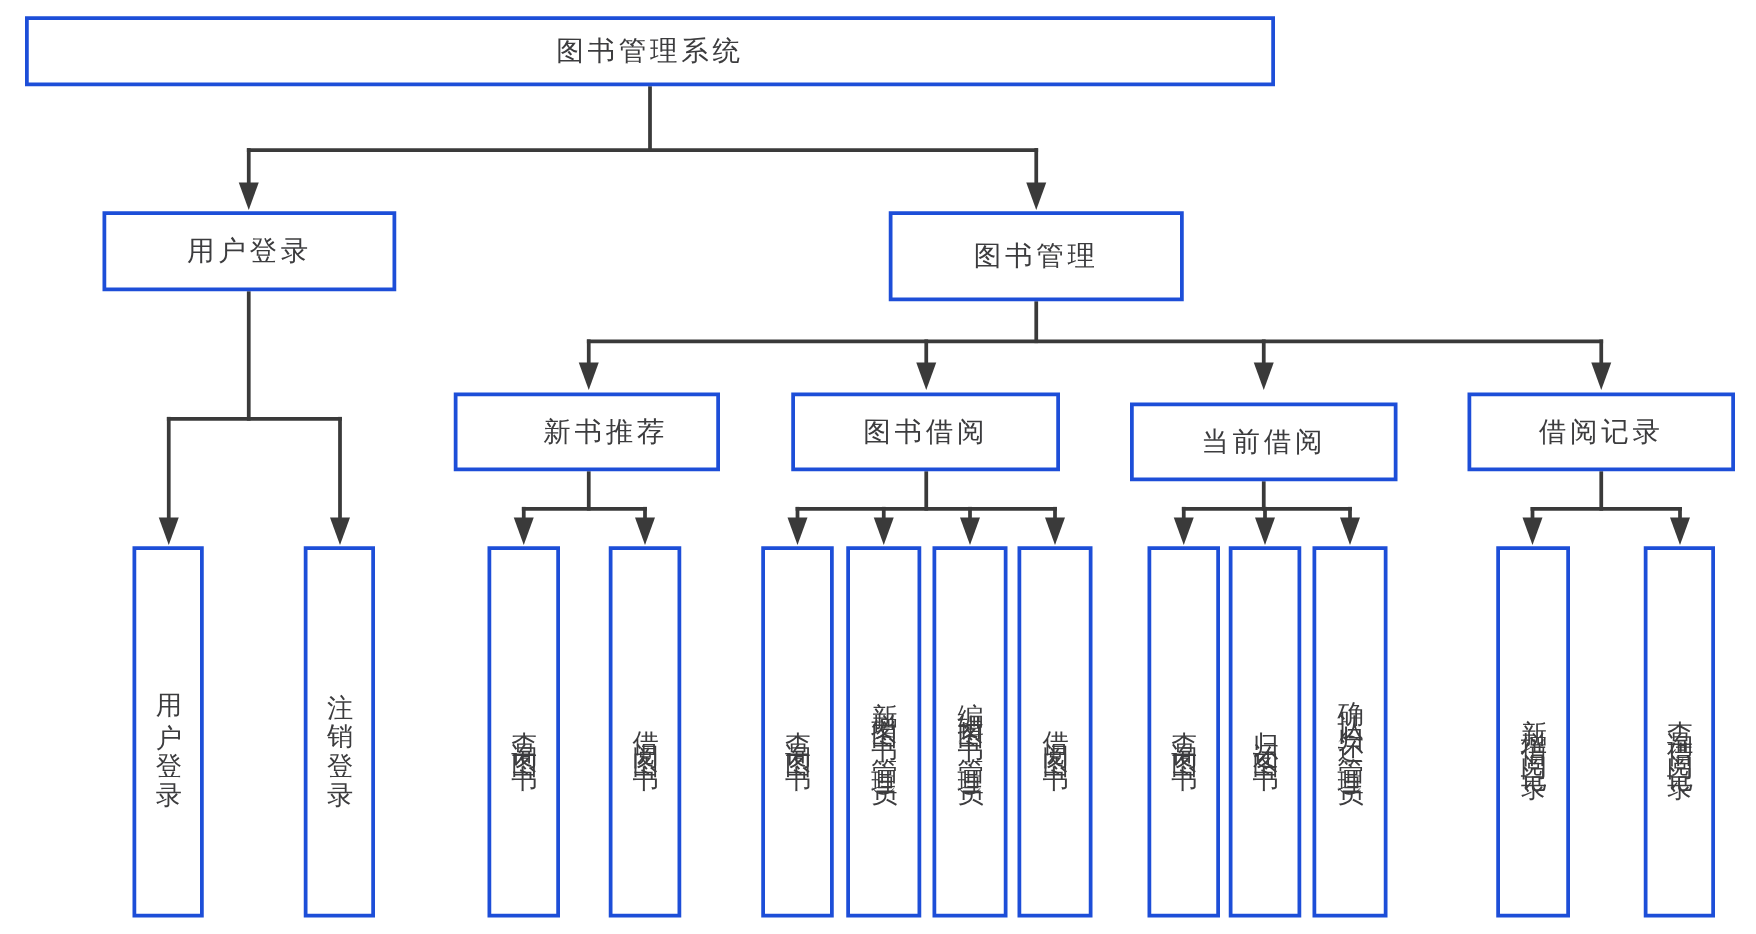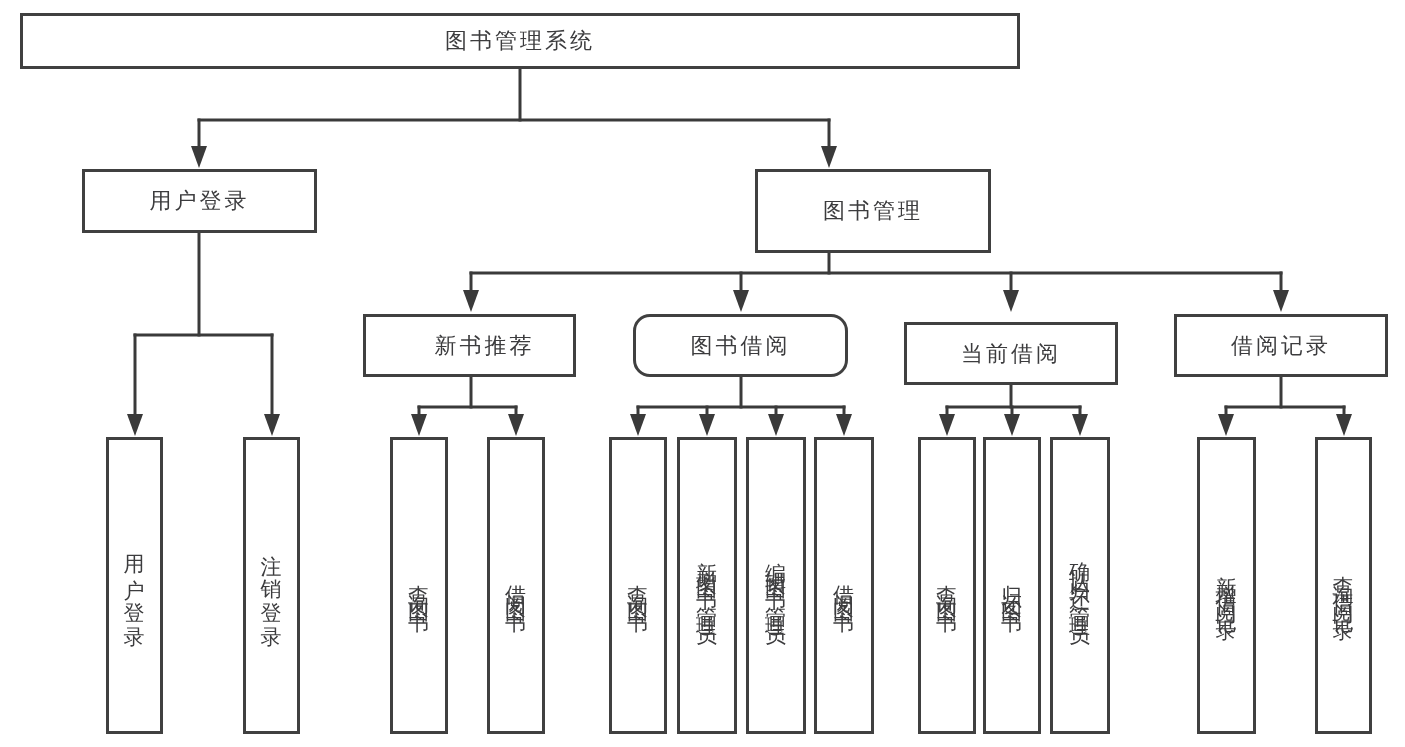--- a/index.html
+++ b/index.html
@@ -15,21 +15,21 @@
   svg.connectors {
     position: absolute;
     left: 0; top: 0;
     width: 1405px; height: 747px;
     z-index: 1;
   }
   .node {
     position: absolute;
     box-sizing: border-box;
     background: #ffffff;
-    border: 3px solid #404040;
+    border: 3px solid #1d4ed8;
     display: flex;
     align-items: center;
     justify-content: center;
     z-index: 2;
   }
   .node .hlabel {
     font-size: 22px;
     letter-spacing: 3px;
     white-space: nowrap;
   }
@@ -136,28 +136,28 @@
     </g>
   </svg>
 
   <div class="node" style="left:20px; top:13px; width:1000px; height:56px;">
     <span class="hlabel">图书管理系统</span>
   </div>
 
   <div class="node" style="left:82px; top:169px; width:235px; height:64px;">
     <span class="hlabel">用户登录</span>
   </div>
-  <div class="node" style="left:711px; top:169px; width:236px; height:84px;margin-left:44px;">
+  <div class="node" style="left:711px; top:169px; width:236px; height:72px;">
     <span class="hlabel">图书管理</span>
   </div>
 
   <div class="node" style="left:363px; top:314px; width:213px; height:63px;padding-left:30px;">
     <span class="hlabel">新书推荐</span>
   </div>
-  <div class="node" style="left:633px; top:314px; width:215px; height:63px;border-radius:17px;">
+  <div class="node" style="left:633px; top:314px; width:215px; height:63px;">
     <span class="hlabel">图书借阅</span>
   </div>
   <div class="node" style="left:904px; top:322px; width:214px; height:63px;text-align:right;">
     <span class="hlabel">当前借阅</span>
   </div>
   <div class="node" style="left:1174px; top:314px; width:214px; height:63px;">
     <span class="hlabel">借阅记录</span>
   </div>
 
   <div class="node" style="left:106px; top:437px; width:57px; height:297px;">

